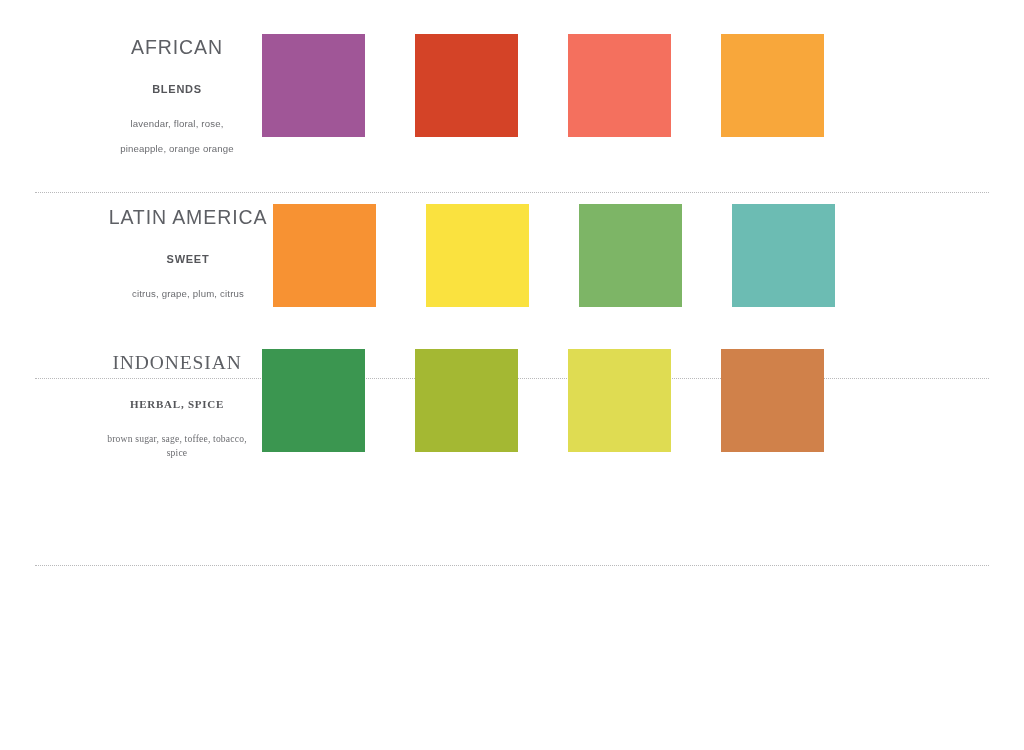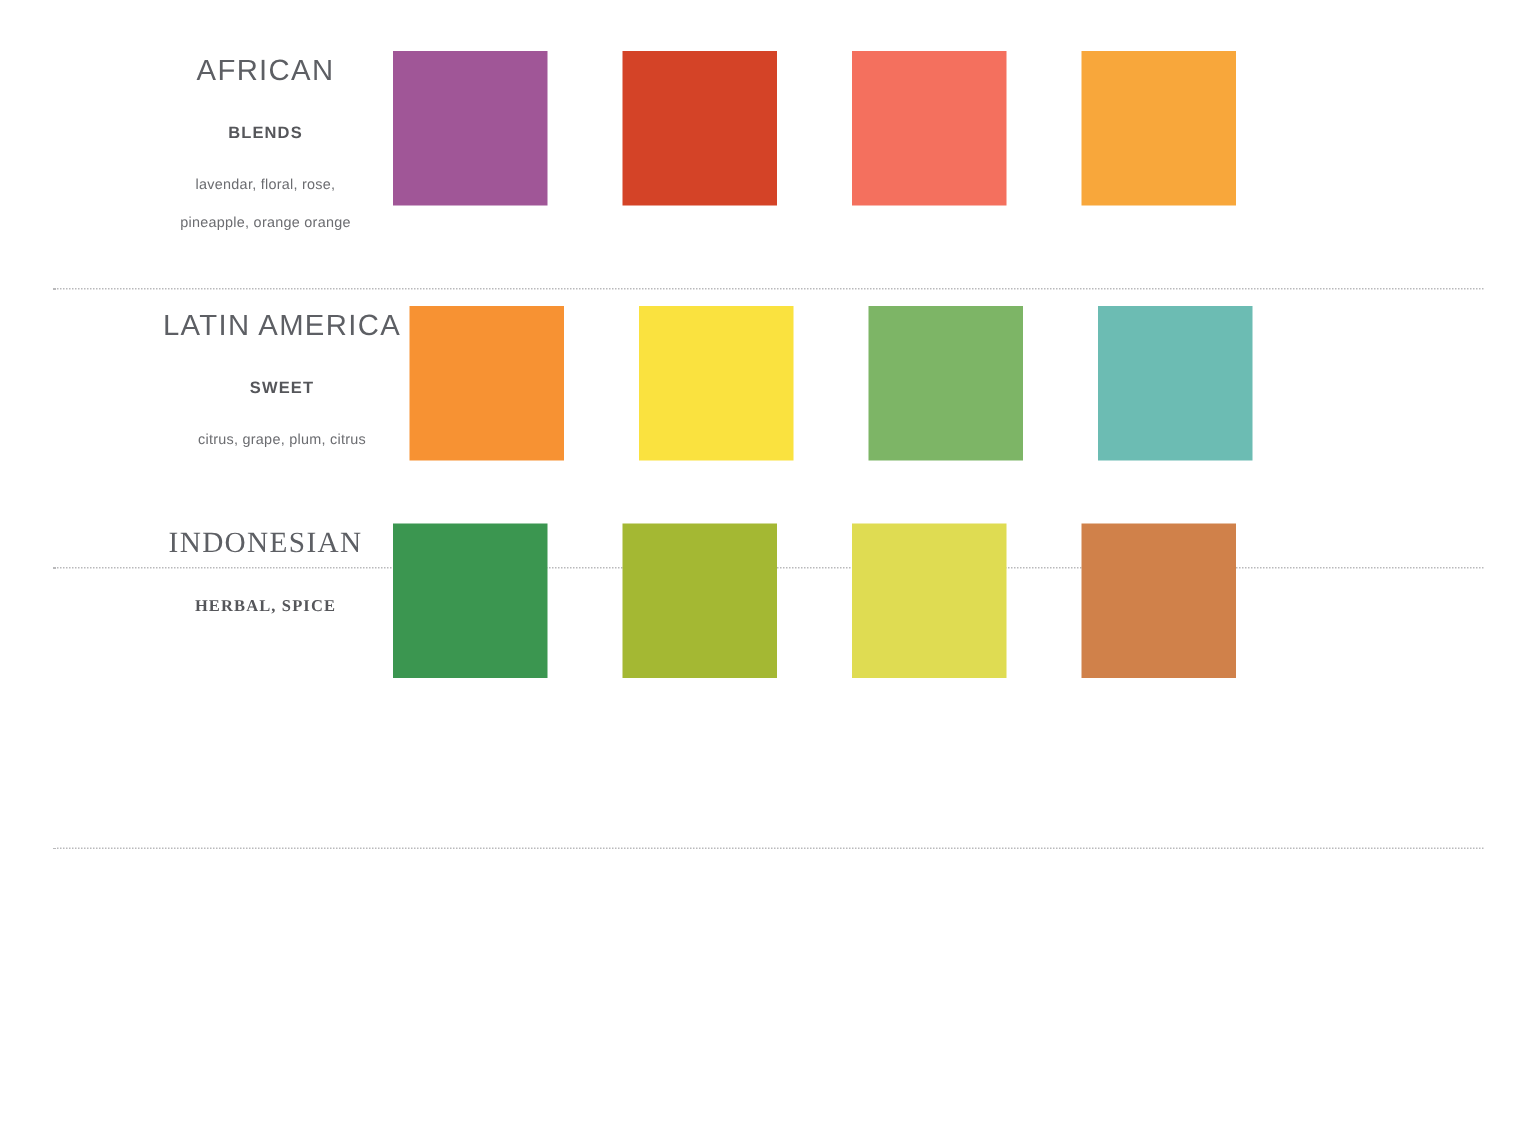--- a/index.html
+++ b/index.html
@@ -144,20 +144,21 @@
 
   <div class="divider" style="top:378px;"></div>
 
 
   <div class="divider" style="top:565px;"></div>
 
   <div class="region-row" id="row-3">
     <div class="label-col">
       <p class="region-title">INDONESIAN</p>
       <p class="region-notes">HERBAL, SPICE</p>
+      <p class="region-desc">brown sugar, sage, toffee, tobacco, spice</p>
 
     </div>
     <div class="swatch-col">
       <div class="swatch" style="background-color: rgb(59, 150, 80);"></div>
       <div class="swatch" style="background-color: rgb(164, 184, 51);"></div>
       <div class="swatch" style="background-color: rgb(223, 220, 82);"></div>
       <div class="swatch" style="background-color: rgb(208, 129, 74);"></div>
     </div>
   </div>
 

